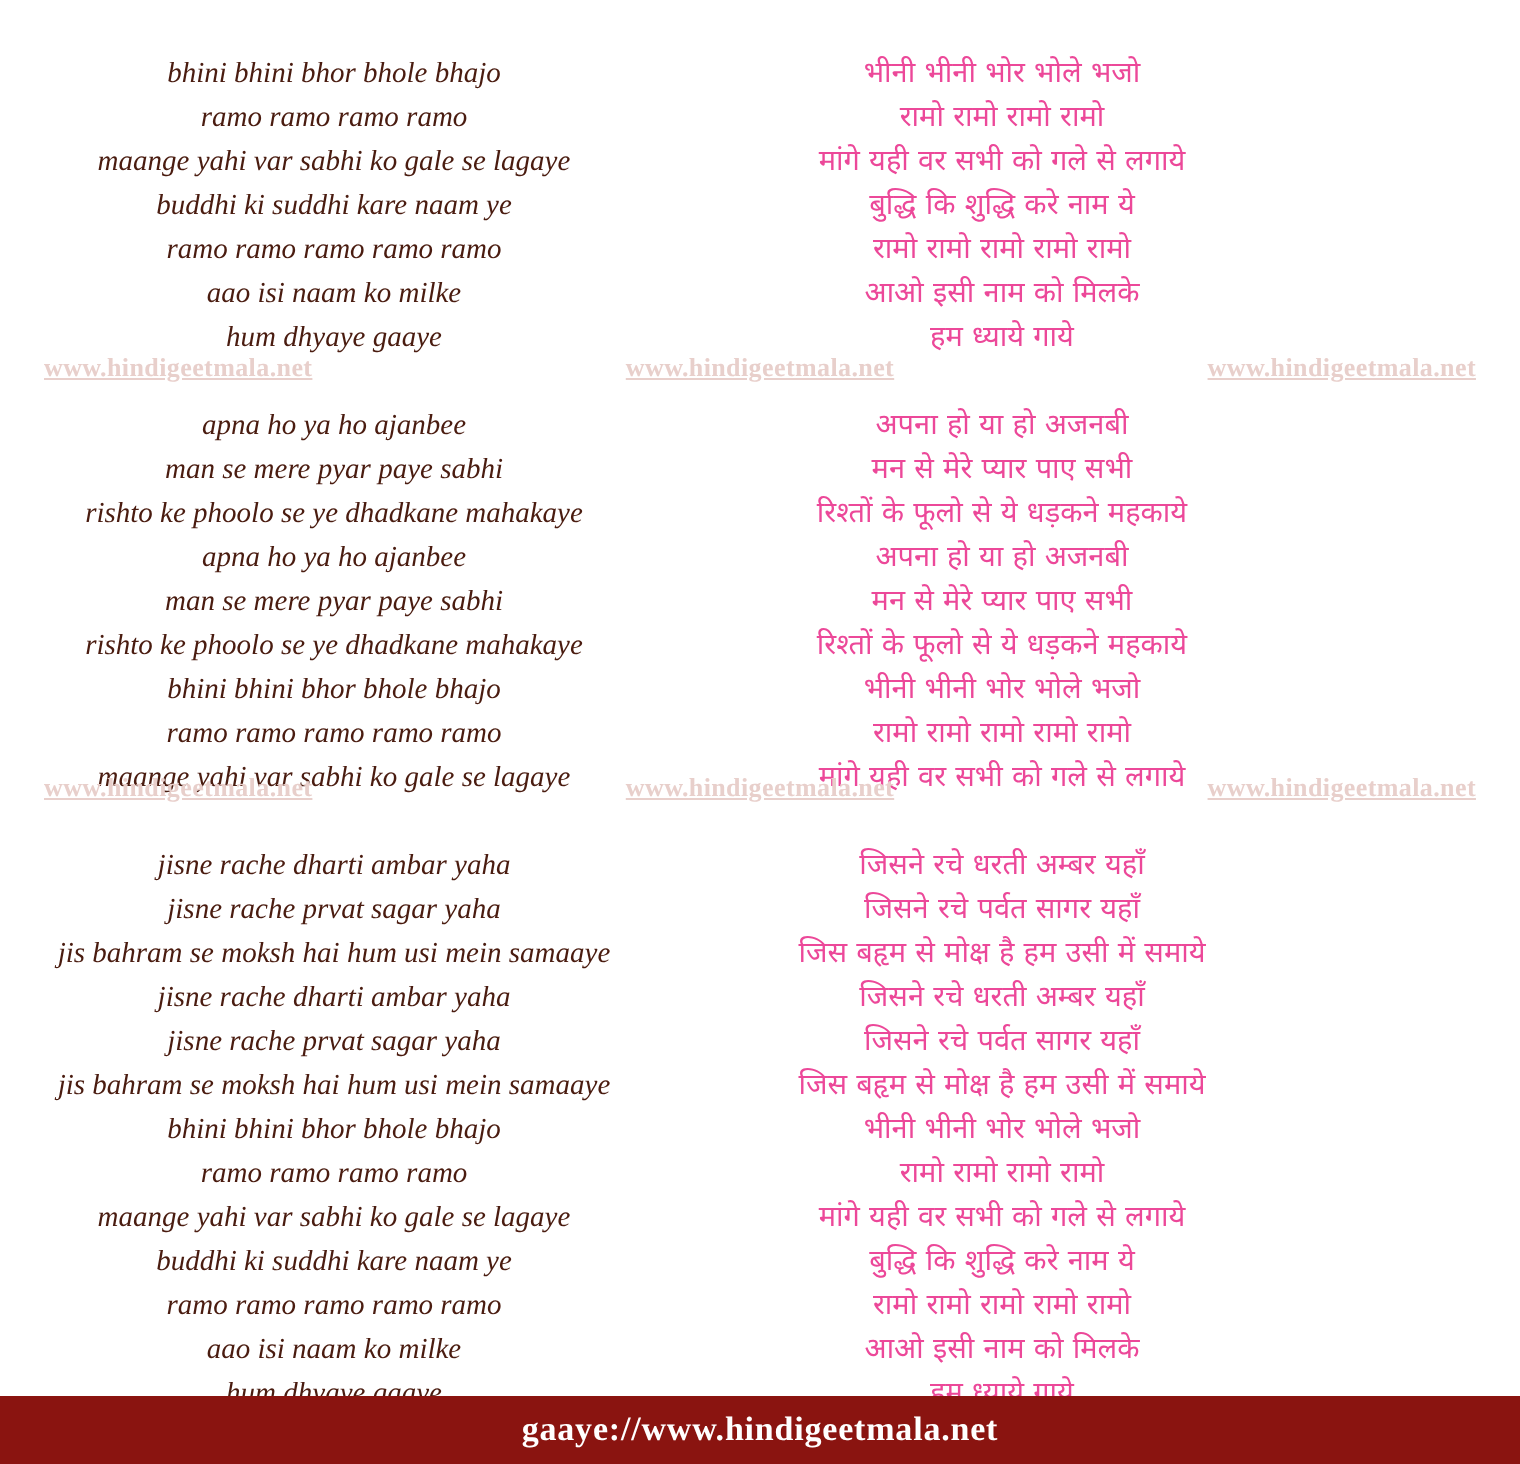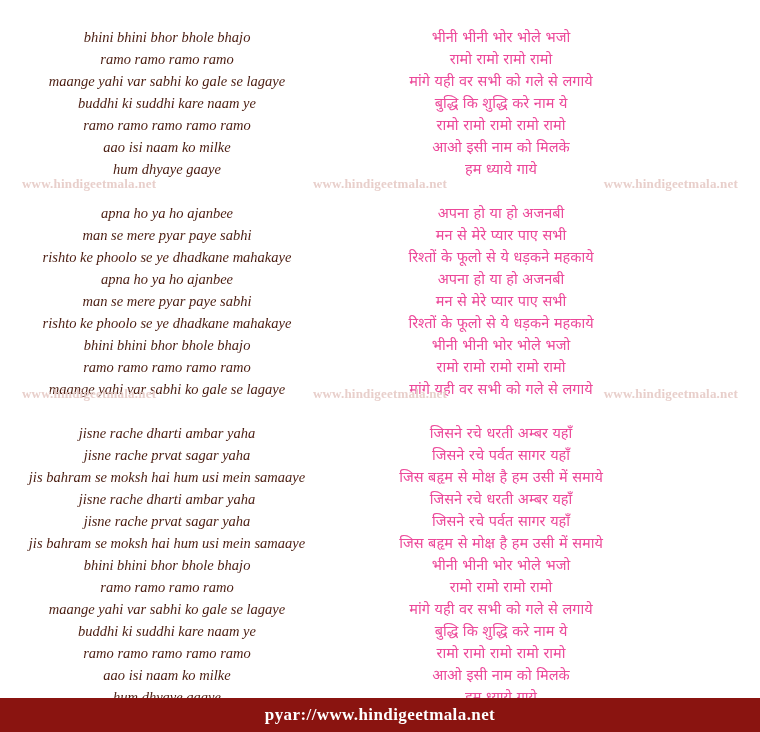--- a/index.html
+++ b/index.html
@@ -64,20 +64,21 @@
     font-family: "Liberation Serif", serif;
     font-weight: bold;
     font-size: 13px;
     letter-spacing: 0.2px;
     color: #e8cfcb;
     pointer-events: none;
     display: flex;
     justify-content: space-between;
     padding: 0 22px;
     box-sizing: border-box;
+    text-decoration: underline;
   }
   .watermark-row span {
     display: inline-block;
   }
   .wm1 { top: 176px; }
   .wm2 { top: 386px; }
   .footer {
     position: absolute;
     left: 0;
     bottom: 0;
@@ -231,16 +232,16 @@
       <span>www.hindigeetmala.net</span>
       <span>www.hindigeetmala.net</span>
     </div>
   <div class="watermark-row wm2" id="wm-mid">
       <span>www.hindigeetmala.net</span>
       <span>www.hindigeetmala.net</span>
       <span>www.hindigeetmala.net</span>
     </div>
 
   <div class="footer">
-    <span class="footer-text">pyar://www.hindigeetmala.net</span>
+    <span class="footer-text">gaaye://www.hindigeetmala.net</span>
   </div>
 
 </div>
 
 </body></html>

